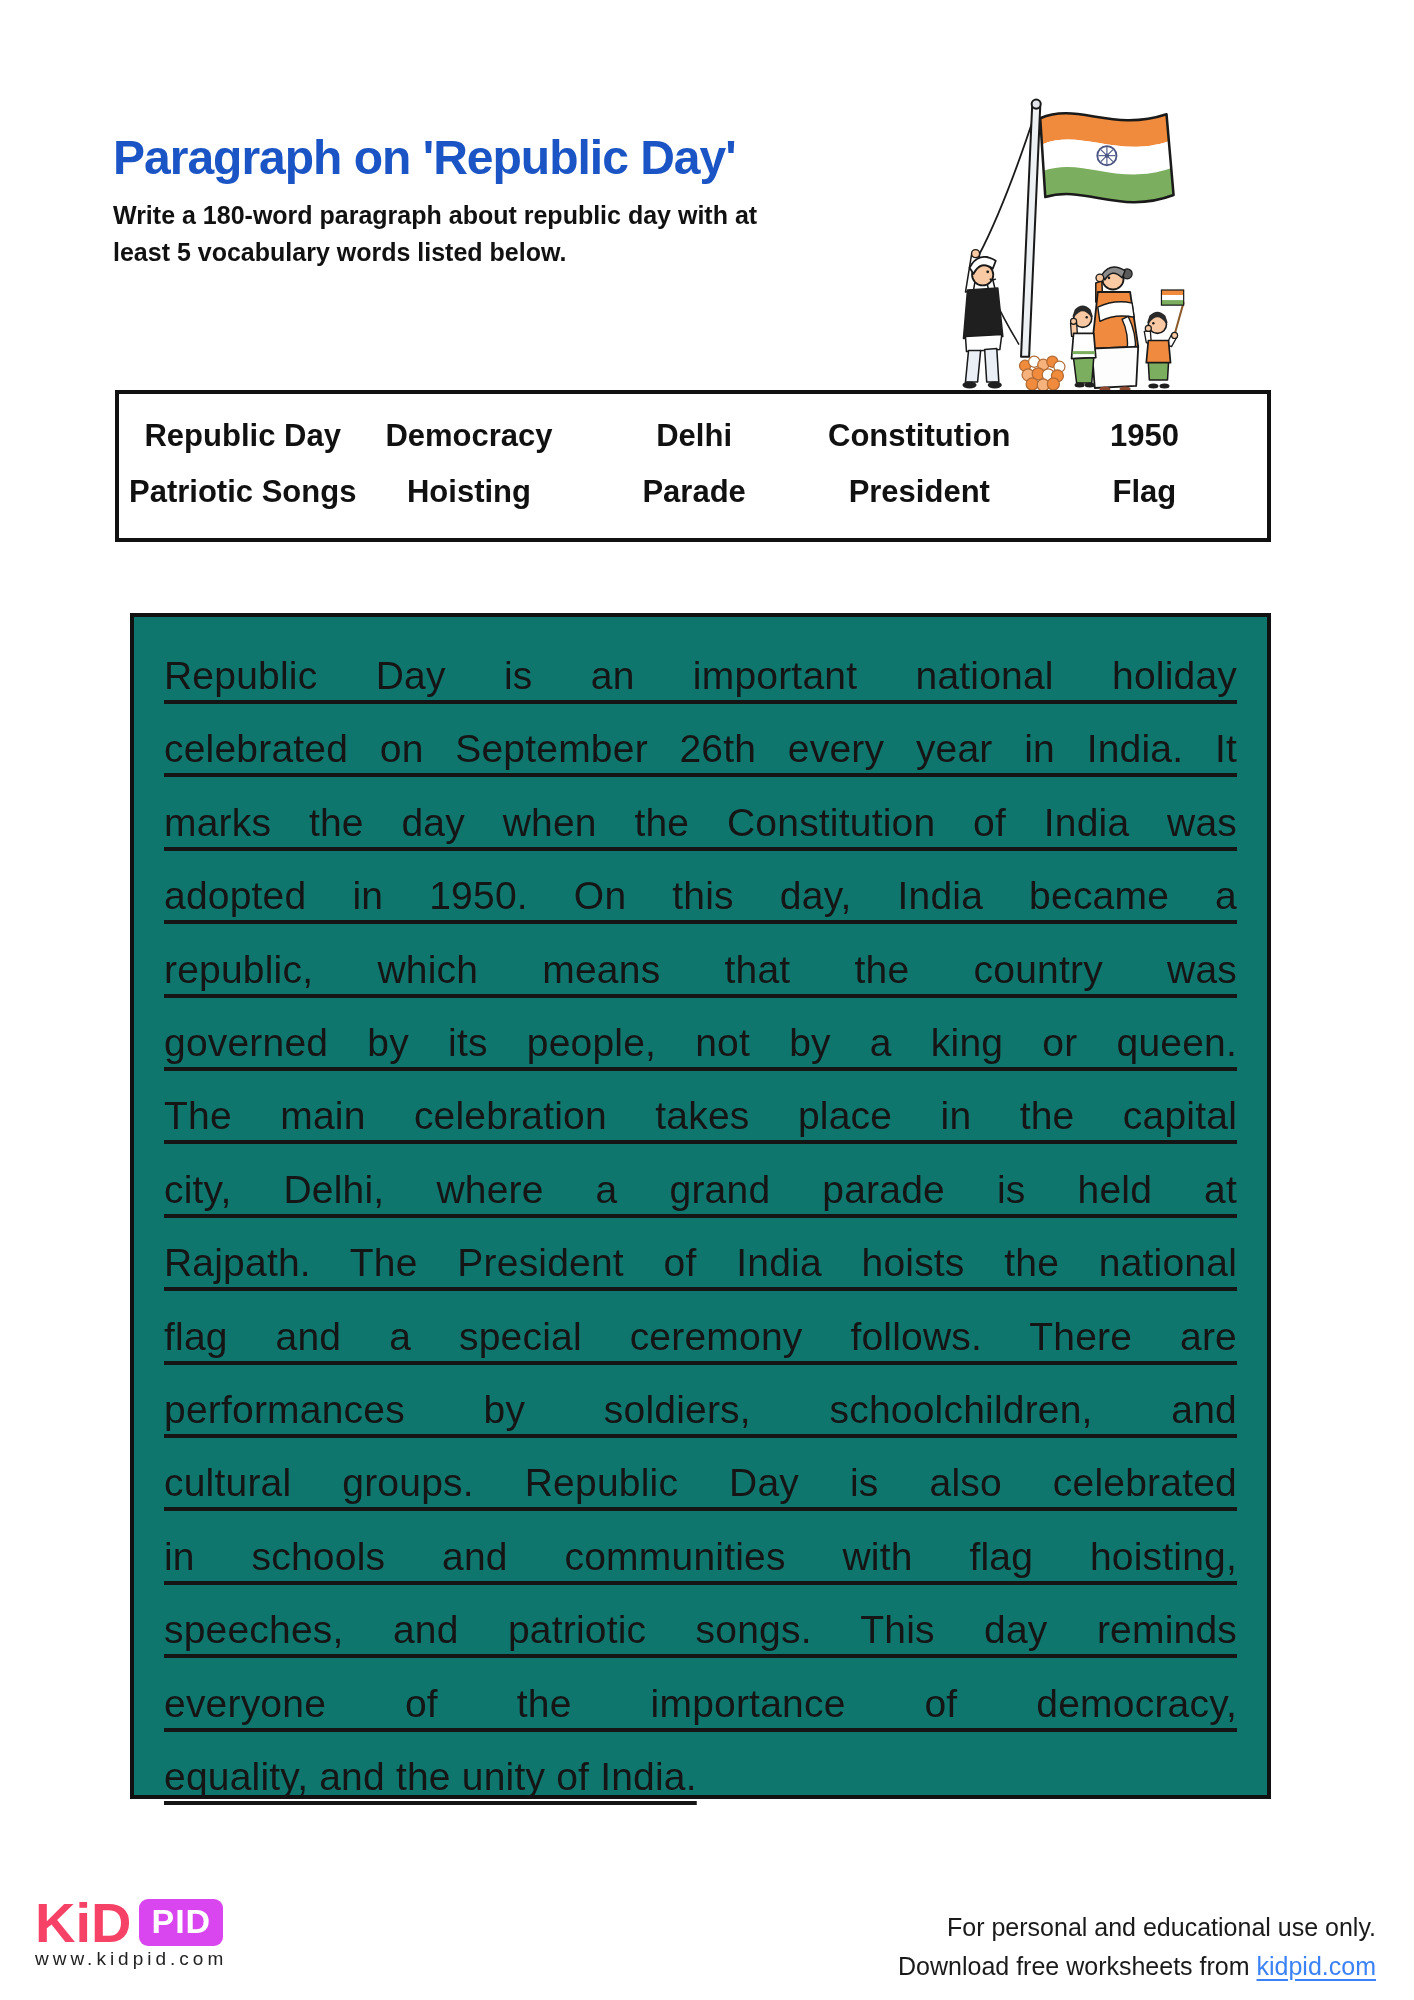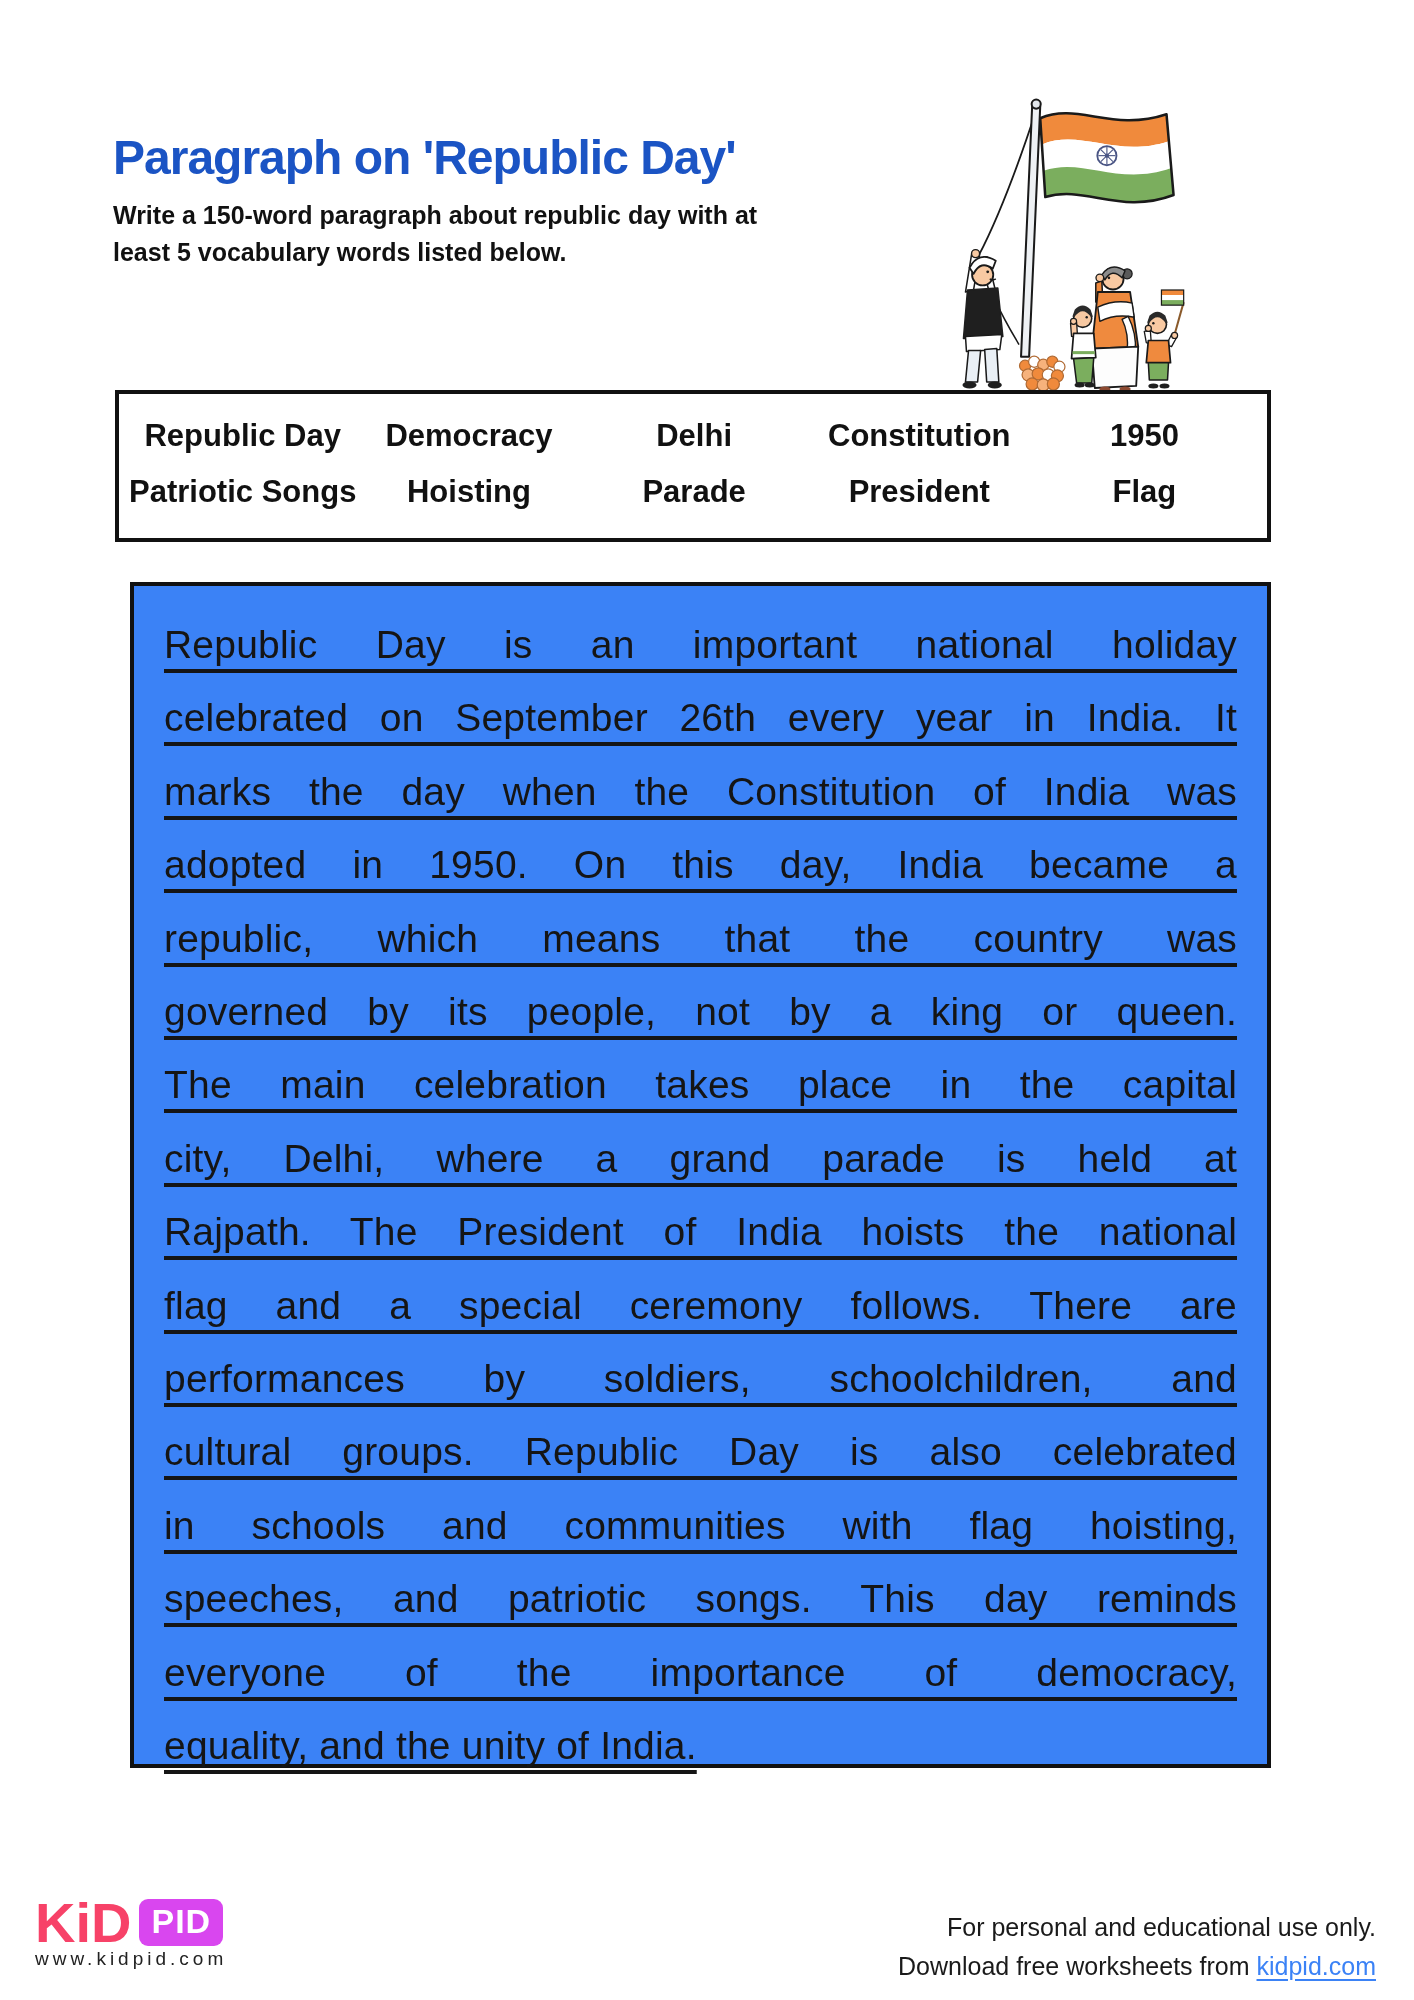--- a/index.html
+++ b/index.html
@@ -63,25 +63,25 @@
     font-size: 31px;
     font-weight: 700;
     color: #111111;
     white-space: nowrap;
   }
 
   
   .paragraph-box {
     position: absolute;
     left: 130px;
-    top: 582px;
+    top: 613px;
     width: 1141px;
     height: 1186px;
     border: 4px solid #111111;
-    background: #3b82f6;
+    background: #0f766e;
     padding: 22px 30px 0 30px;
   }
   .pline {
     font-size: 39px;
     line-height: 73.4px;
     letter-spacing: 0.2px;
     color: #151515;
     text-align: justify;
     text-align-last: justify;
     text-decoration: underline;
@@ -141,21 +141,21 @@
     cursor: pointer;
   }
 </style>
 </head>
 <body>
 
 <div class="page">
 
   <h1 class="title">Paragraph on 'Republic Day'</h1>
   <div class="subtitle">
-    <div>Write a 150-word paragraph about republic day with at</div>
+    <div>Write a 180-word paragraph about republic day with at</div>
     <div>least 5 vocabulary words listed below.</div>
   </div>
 
   <svg class="illustration" viewBox="0 0 255 295" aria-hidden="true">
 
     <path d="M97,18 C80,70 62,120 40,162" fill="none" stroke="#1a1a1a" stroke-width="1.8"></path>
     <path d="M42,168 C48,192 62,220 80,250" fill="none" stroke="#1a1a1a" stroke-width="1.5"></path>
 
     <g>
       <polygon points="93,14 101,14 90,262 82,262" fill="#eef1f4" stroke="#1a1a1a" stroke-width="2" stroke-linejoin="round"></polygon>

